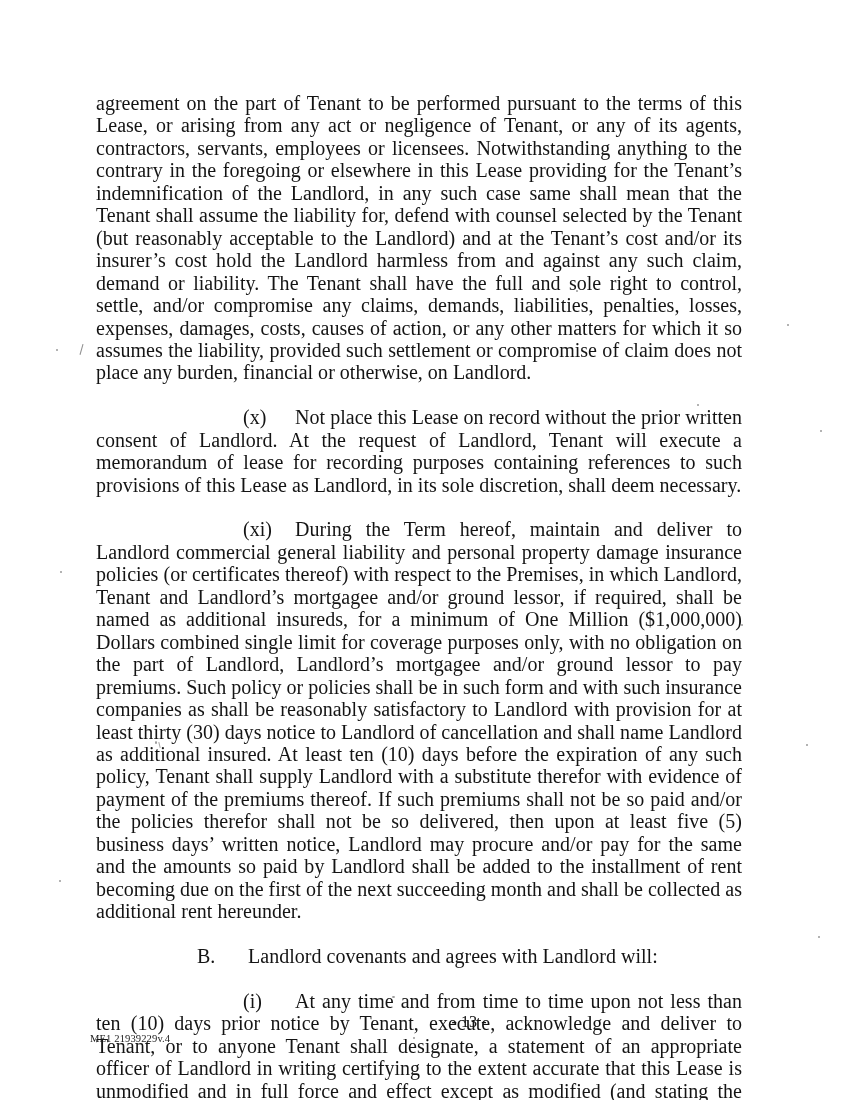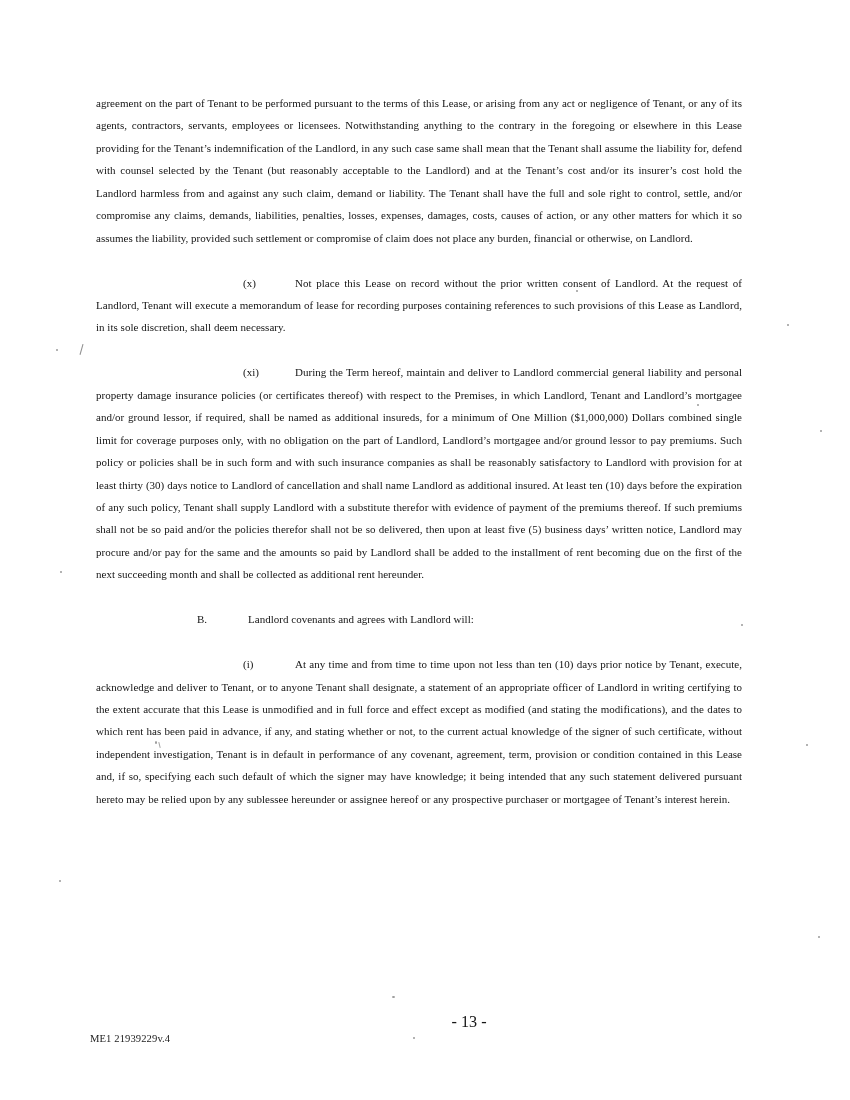--- a/index.html
+++ b/index.html
@@ -19,21 +19,21 @@
     overflow: hidden;
   }
   .content {
     position: absolute;
     left: 96px;
     top: 92px;
     width: 654px;
   }
   p.para {
     margin: 0 8px 0 0;
-    font-size: 11px;
+    font-size: 20px;
     line-height: 22.45px;
     text-align: justify;
     text-justify: inter-word;
     color: #141414;
     letter-spacing: 0.02px;
   }
   p.para + p.para {
     margin-top: 22.4px;
     font-family: Liberation Serif, serif;
   }

